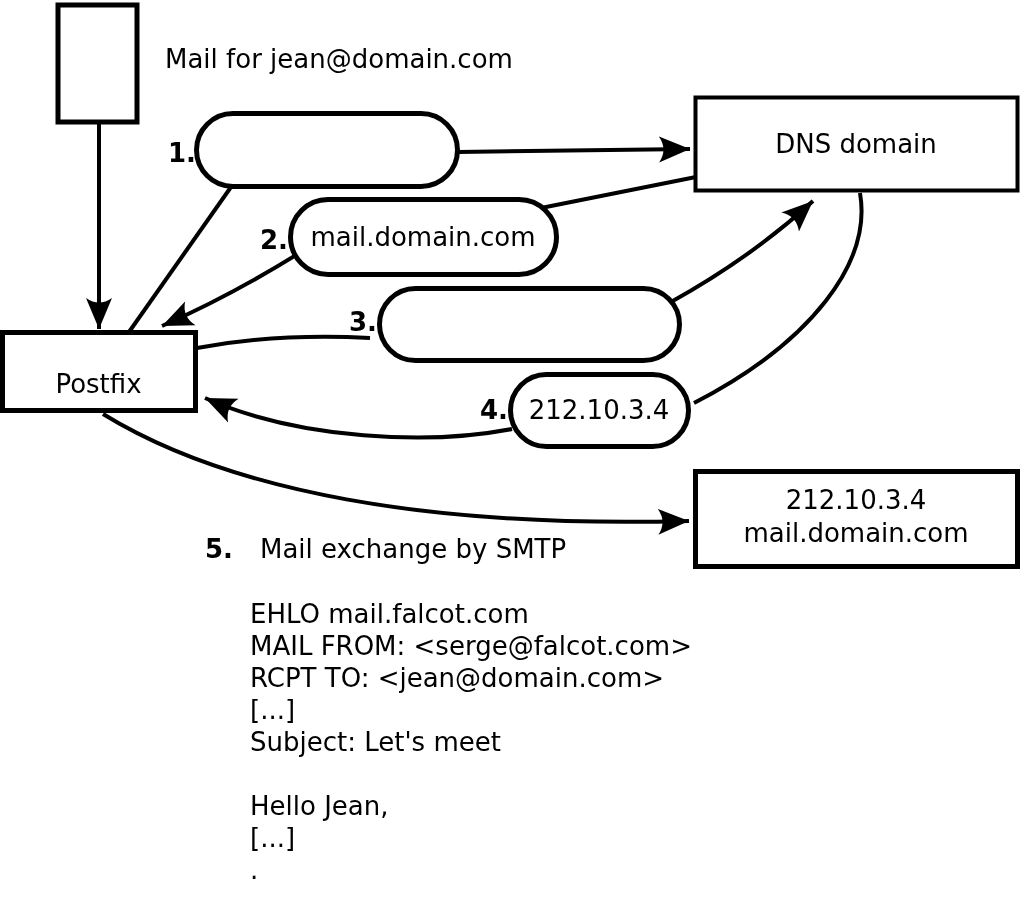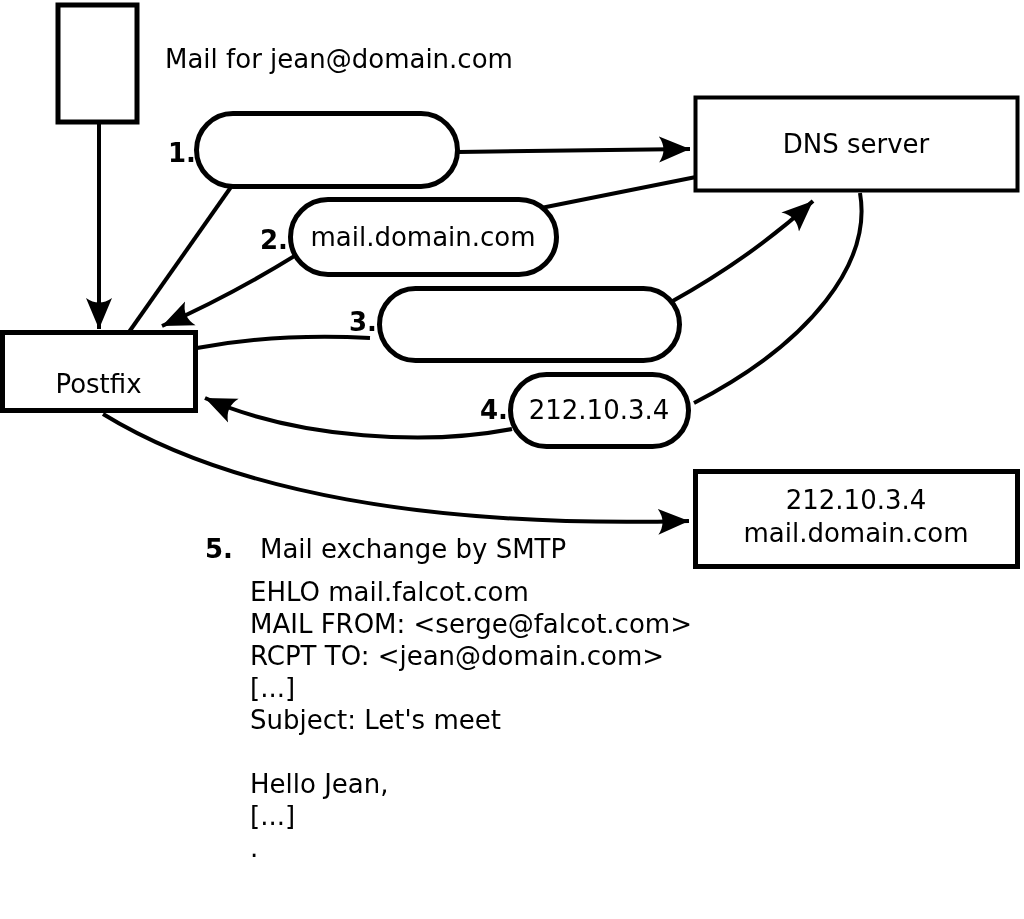--- a/index.html
+++ b/index.html
@@ -5,21 +5,21 @@
   html,body { margin:0; padding:0; background:#fff; }
   .stage {
     position:relative; width:1024px; height:919px; overflow:hidden;
     background:var(--paper,#ffffff); color:var(--ink,#000000);
     font-family:"DejaVu Sans","Liberation Sans",sans-serif;
   }
   .stage svg { position:absolute; left:0; top:0; }
   .lbl { position:absolute; font-size:26px; line-height:30px; white-space:nowrap; }
   .ctr { text-align:center; }
   .num { font-weight:bold; text-align:right; }
-  .smtp { position:absolute; left:250px; top:576px; font-size:26px; }
+  .smtp { position:absolute; left:250px; top:598px; font-size:26px; }
   .smtp div { height:32px; line-height:32px; white-space:pre; }
   .twoline div { height:33px; line-height:33px; }
 </style>
 </head>
 <body>
 
 <div class="stage">
 
   <svg width="1024" height="919" viewBox="0 0 1024 919">
     <defs>
@@ -57,21 +57,21 @@
 
   <div class="lbl num" style="left:228px; top:225px; width:60px;">2.</div>
   <div class="lbl ctr" style="left:290px; top:222px; width:266px;">mail.domain.com</div>
 
   <div class="lbl num" style="left:317px; top:307px; width:60px;">3.</div>
 
   <div class="lbl num" style="left:448px; top:395px; width:60px;">4.</div>
   <div class="lbl ctr" style="left:510px; top:395px; width:178px;">212.10.3.4</div>
 
   <div class="lbl ctr" style="left:2px; top:369px; width:193px;">Postfix</div>
-  <div class="lbl ctr" style="left:695px; top:129px; width:322px;">DNS server</div>
+  <div class="lbl ctr" style="left:695px; top:129px; width:322px;">DNS domain</div>
 
   <div class="lbl ctr twoline" style="left:695px; top:484px; width:322px;">
     <div>212.10.3.4</div>
     <div>mail.domain.com</div>
   </div>
 
   <div class="lbl num" style="left:177px; top:534px; width:56px;">5.</div>
   <div class="lbl" style="left:252px; top:534px;margin-left:8px;">Mail exchange by SMTP</div>
 
   <div class="smtp">

